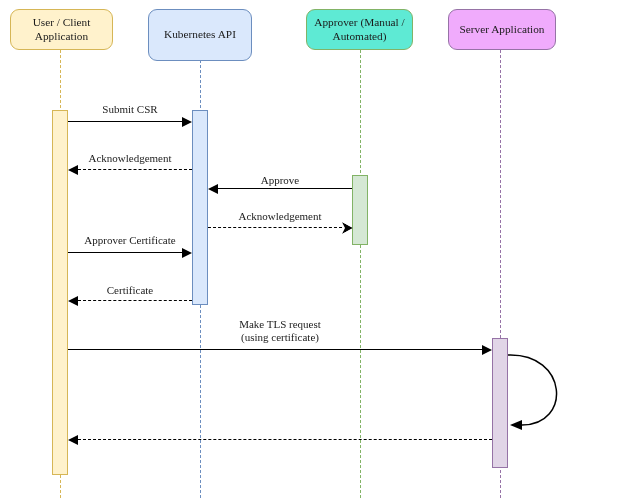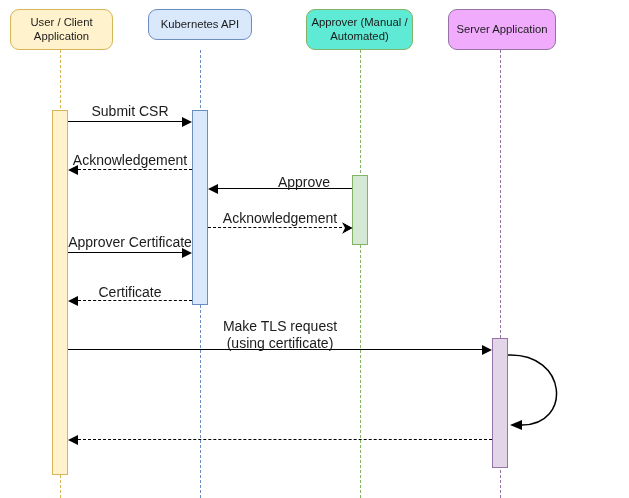--- a/index.html
+++ b/index.html
@@ -6,21 +6,21 @@
     margin: 0;
     padding: 0;
     background: #ffffff;
   }
   #canvas {
     position: relative;
     width: 629px;
     height: 498px;
     background: #ffffff;
     overflow: hidden;
-    font-family: Liberation Sans, sans-serif;
+    font-family: Liberation Serif, serif;
   }
   .participant {
     position: absolute;
     box-sizing: border-box;
     border-width: 1.4px;
     border-style: solid;
     border-radius: 9px;
     display: flex;
     align-items: center;
     justify-content: center;
@@ -71,21 +71,21 @@
     border-right: 10px solid #000000;
   }
   .arrowhead.open-right {
     border-top: 6px solid transparent;
     border-bottom: 6px solid transparent;
     border-left: 11px solid #000000;
     clip-path: polygon(0 0, 100% 50%, 0 100%, 3px 50%);
   }
   .msg-label {
     position: absolute;
-    font-size: 14px;
+    font-size: 11px;
     color: #1b1b1b;
     text-align: center;
     line-height: 1.22;
     white-space: pre-line;
   }
   .selfloop {
     position: absolute;
     pointer-events: none;
   }
 </style>
@@ -94,21 +94,21 @@
 
 <div id="canvas">
     <div class="lifeline" style="left: 60px; top: 50px; height: 448px; border-left-color: rgb(214, 182, 86);"></div>
     <div class="activation" style="left: 52px; top: 110px; width: 16px; height: 365px; background: rgb(255, 242, 204); border-color: rgb(214, 182, 86);"></div>
     <div class="participant" style="left: 10px; top: 9px; width: 103px; height: 41px; background: rgb(255, 242, 204); border-color: rgb(214, 182, 86);">
       <span style="white-space: pre-line;">User / Client
 Application</span>
     </div>
     <div class="lifeline" style="left: 200px; top: 50px; height: 448px; border-left-color: rgb(108, 142, 191);"></div>
     <div class="activation" style="left: 192px; top: 110px; width: 16px; height: 195px; background: rgb(218, 232, 252); border-color: rgb(108, 142, 191);"></div>
-    <div class="participant" style="left: 148px; top: 9px; width: 104px; height: 31px; background: rgb(218, 232, 252); border-color: rgb(108, 142, 191);">
+    <div class="participant" style="left: 148px; top: 9px; width: 104px; height: 52px; background: rgb(218, 232, 252); border-color: rgb(108, 142, 191);">
       <span style="white-space: pre-line;">Kubernetes API</span>
     </div>
     <div class="lifeline" style="left: 360px; top: 50px; height: 448px; border-left-color: rgb(130, 179, 102);"></div>
     <div class="activation" style="left: 352px; top: 175px; width: 16px; height: 70px; background: rgb(213, 232, 212); border-color: rgb(130, 179, 102);"></div>
     <div class="participant" style="left: 306px; top: 9px; width: 107px; height: 41px; background: #5eead4; border-color: rgb(130, 179, 102);">
       <span style="white-space: pre-line;">Approver (Manual /
 Automated)</span>
     </div>
     <div class="lifeline" style="left: 500px; top: 50px; height: 448px; border-left-color: rgb(150, 115, 166);"></div>
     <div class="activation" style="left: 492px; top: 338px; width: 16px; height: 130px; background: rgb(225, 213, 231); border-color: rgb(150, 115, 166);"></div>
@@ -116,21 +116,21 @@
       <span style="white-space: pre-line;">Server Application</span>
     </div>
     <div class="msg-line solid" style="left: 68px; top: 121px; width: 114px;"></div>
     <div class="arrowhead right" style="left: 182px; top: 117px;"></div>
     <div class="msg-label" style="left: 69px; top: 103px; width: 122px;">Submit CSR</div>
     <div class="msg-line dashed" style="left: 78px; top: 169px; width: 114px;"></div>
     <div class="arrowhead left" style="left: 68px; top: 165px;"></div>
     <div class="msg-label" style="left: 69px; top: 152px; width: 122px;">Acknowledgement</div>
     <div class="msg-line solid" style="left: 218px; top: 188px; width: 134px;"></div>
     <div class="arrowhead left" style="left: 208px; top: 184px;"></div>
-    <div class="msg-label" style="left: 209px; top: 174px; width: 142px; margin-left: 24px;">Approve</div>
+    <div class="msg-label" style="left: 209px; top: 174px; width: 142px;">Approve</div>
     <div class="msg-line dashed" style="left: 208px; top: 227px; width: 134px;"></div>
     <div class="arrowhead open-right" style="left: 342px; top: 222px;"></div>
     <div class="msg-label" style="left: 209px; top: 210px; width: 142px;">Acknowledgement</div>
     <div class="msg-line solid" style="left: 68px; top: 252px; width: 114px;"></div>
     <div class="arrowhead right" style="left: 182px; top: 248px;"></div>
     <div class="msg-label" style="left: 64px; top: 234px; width: 132px;">Approver Certificate</div>
     <div class="msg-line dashed" style="left: 78px; top: 300px; width: 114px;"></div>
     <div class="arrowhead left" style="left: 68px; top: 296px;"></div>
     <div class="msg-label" style="left: 69px; top: 284px; width: 122px; text-align: center;">Certificate</div>
     <div class="msg-line solid" style="left: 68px; top: 349px; width: 414px;"></div>

